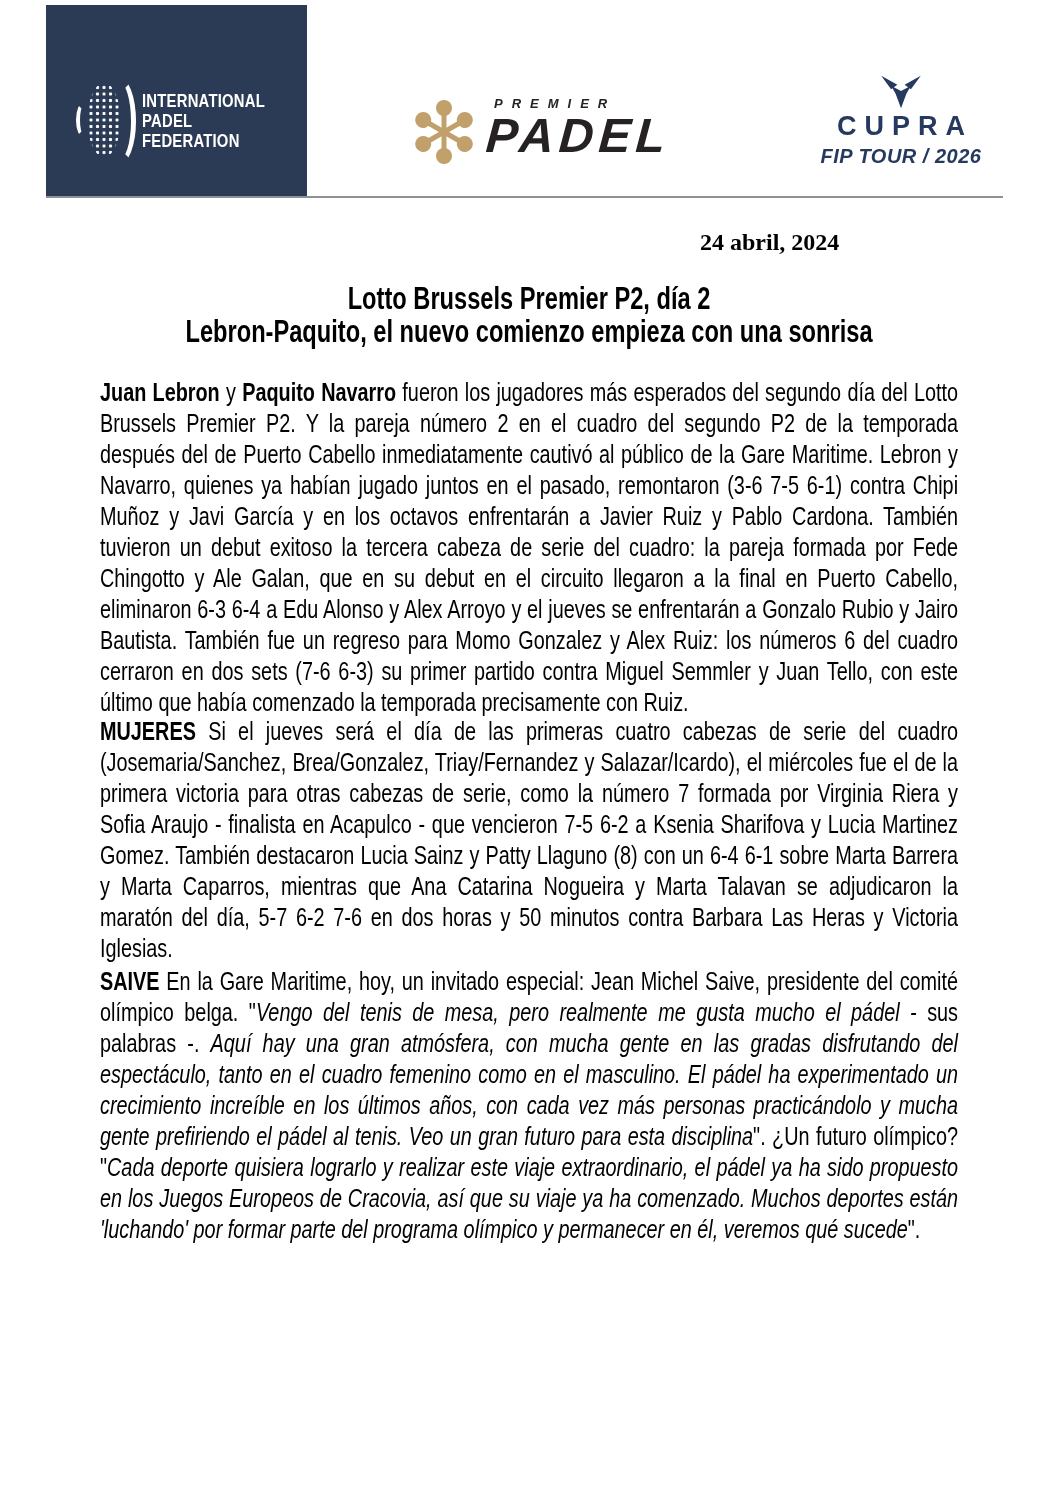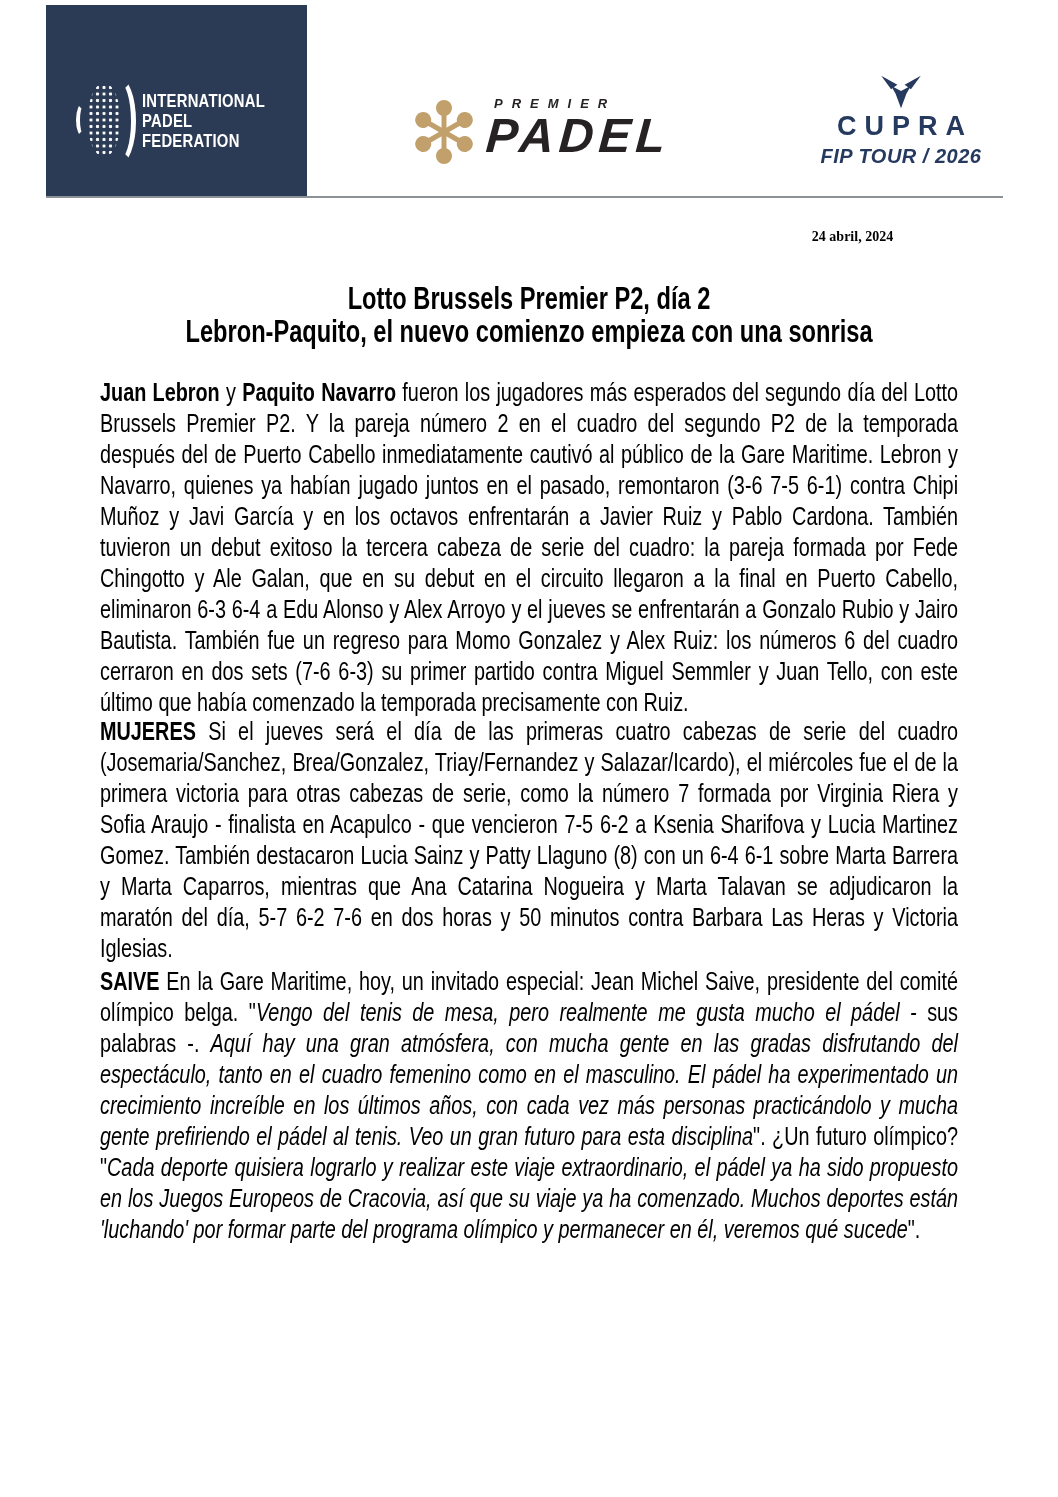--- a/index.html
+++ b/index.html
@@ -49,22 +49,22 @@
     position:absolute;left:78px;top:24px;
     font-size:48px;font-weight:bold;font-style:italic;letter-spacing:5px;color:#262223;
     transform:skewX(-4deg);line-height:1;
   }
   .cupra-h{position:absolute;left:816px;top:74px;width:170px;text-align:center;color:#253a5e;}
   .cupra-h .bull{display:block;margin:0 auto;}
   .cupra-h-word{font-size:27px;font-weight:bold;letter-spacing:8px;line-height:1;margin-top:3px;text-indent:8px;}
   .cupra-h-tour{font-size:20px;font-weight:bold;font-style:italic;line-height:1;margin-top:6px;letter-spacing:0.5px;}
   .header-rule{position:absolute;left:46px;top:196px;width:957px;height:2px;background:#8c9196;}
   .date{
-    position:absolute;left:700px;top:229px;width:305px;text-align:center;
-    font-family:"Liberation Serif",serif;font-weight:bold;font-size:14px;
+    position:absolute;left:700px;top:229px;width:305px;text-align:left;
+    font-family:"Liberation Serif",serif;font-weight:bold;font-size:24px;
   }
   
   .cond{width:1125px;transform:scaleX(0.7627);transform-origin:0 0;}
   
   .title{position:absolute;left:100px;top:282px;text-align:center;
     font-weight:bold;font-size:31px;line-height:33px;}
   
   .para{position:absolute;left:100px;font-size:26px;line-height:31px;text-align:justify;}
   #p1{top:377px;} #p2{top:716px;} #p3{top:966px;}
   .seg-bold{font-weight:bold;}

